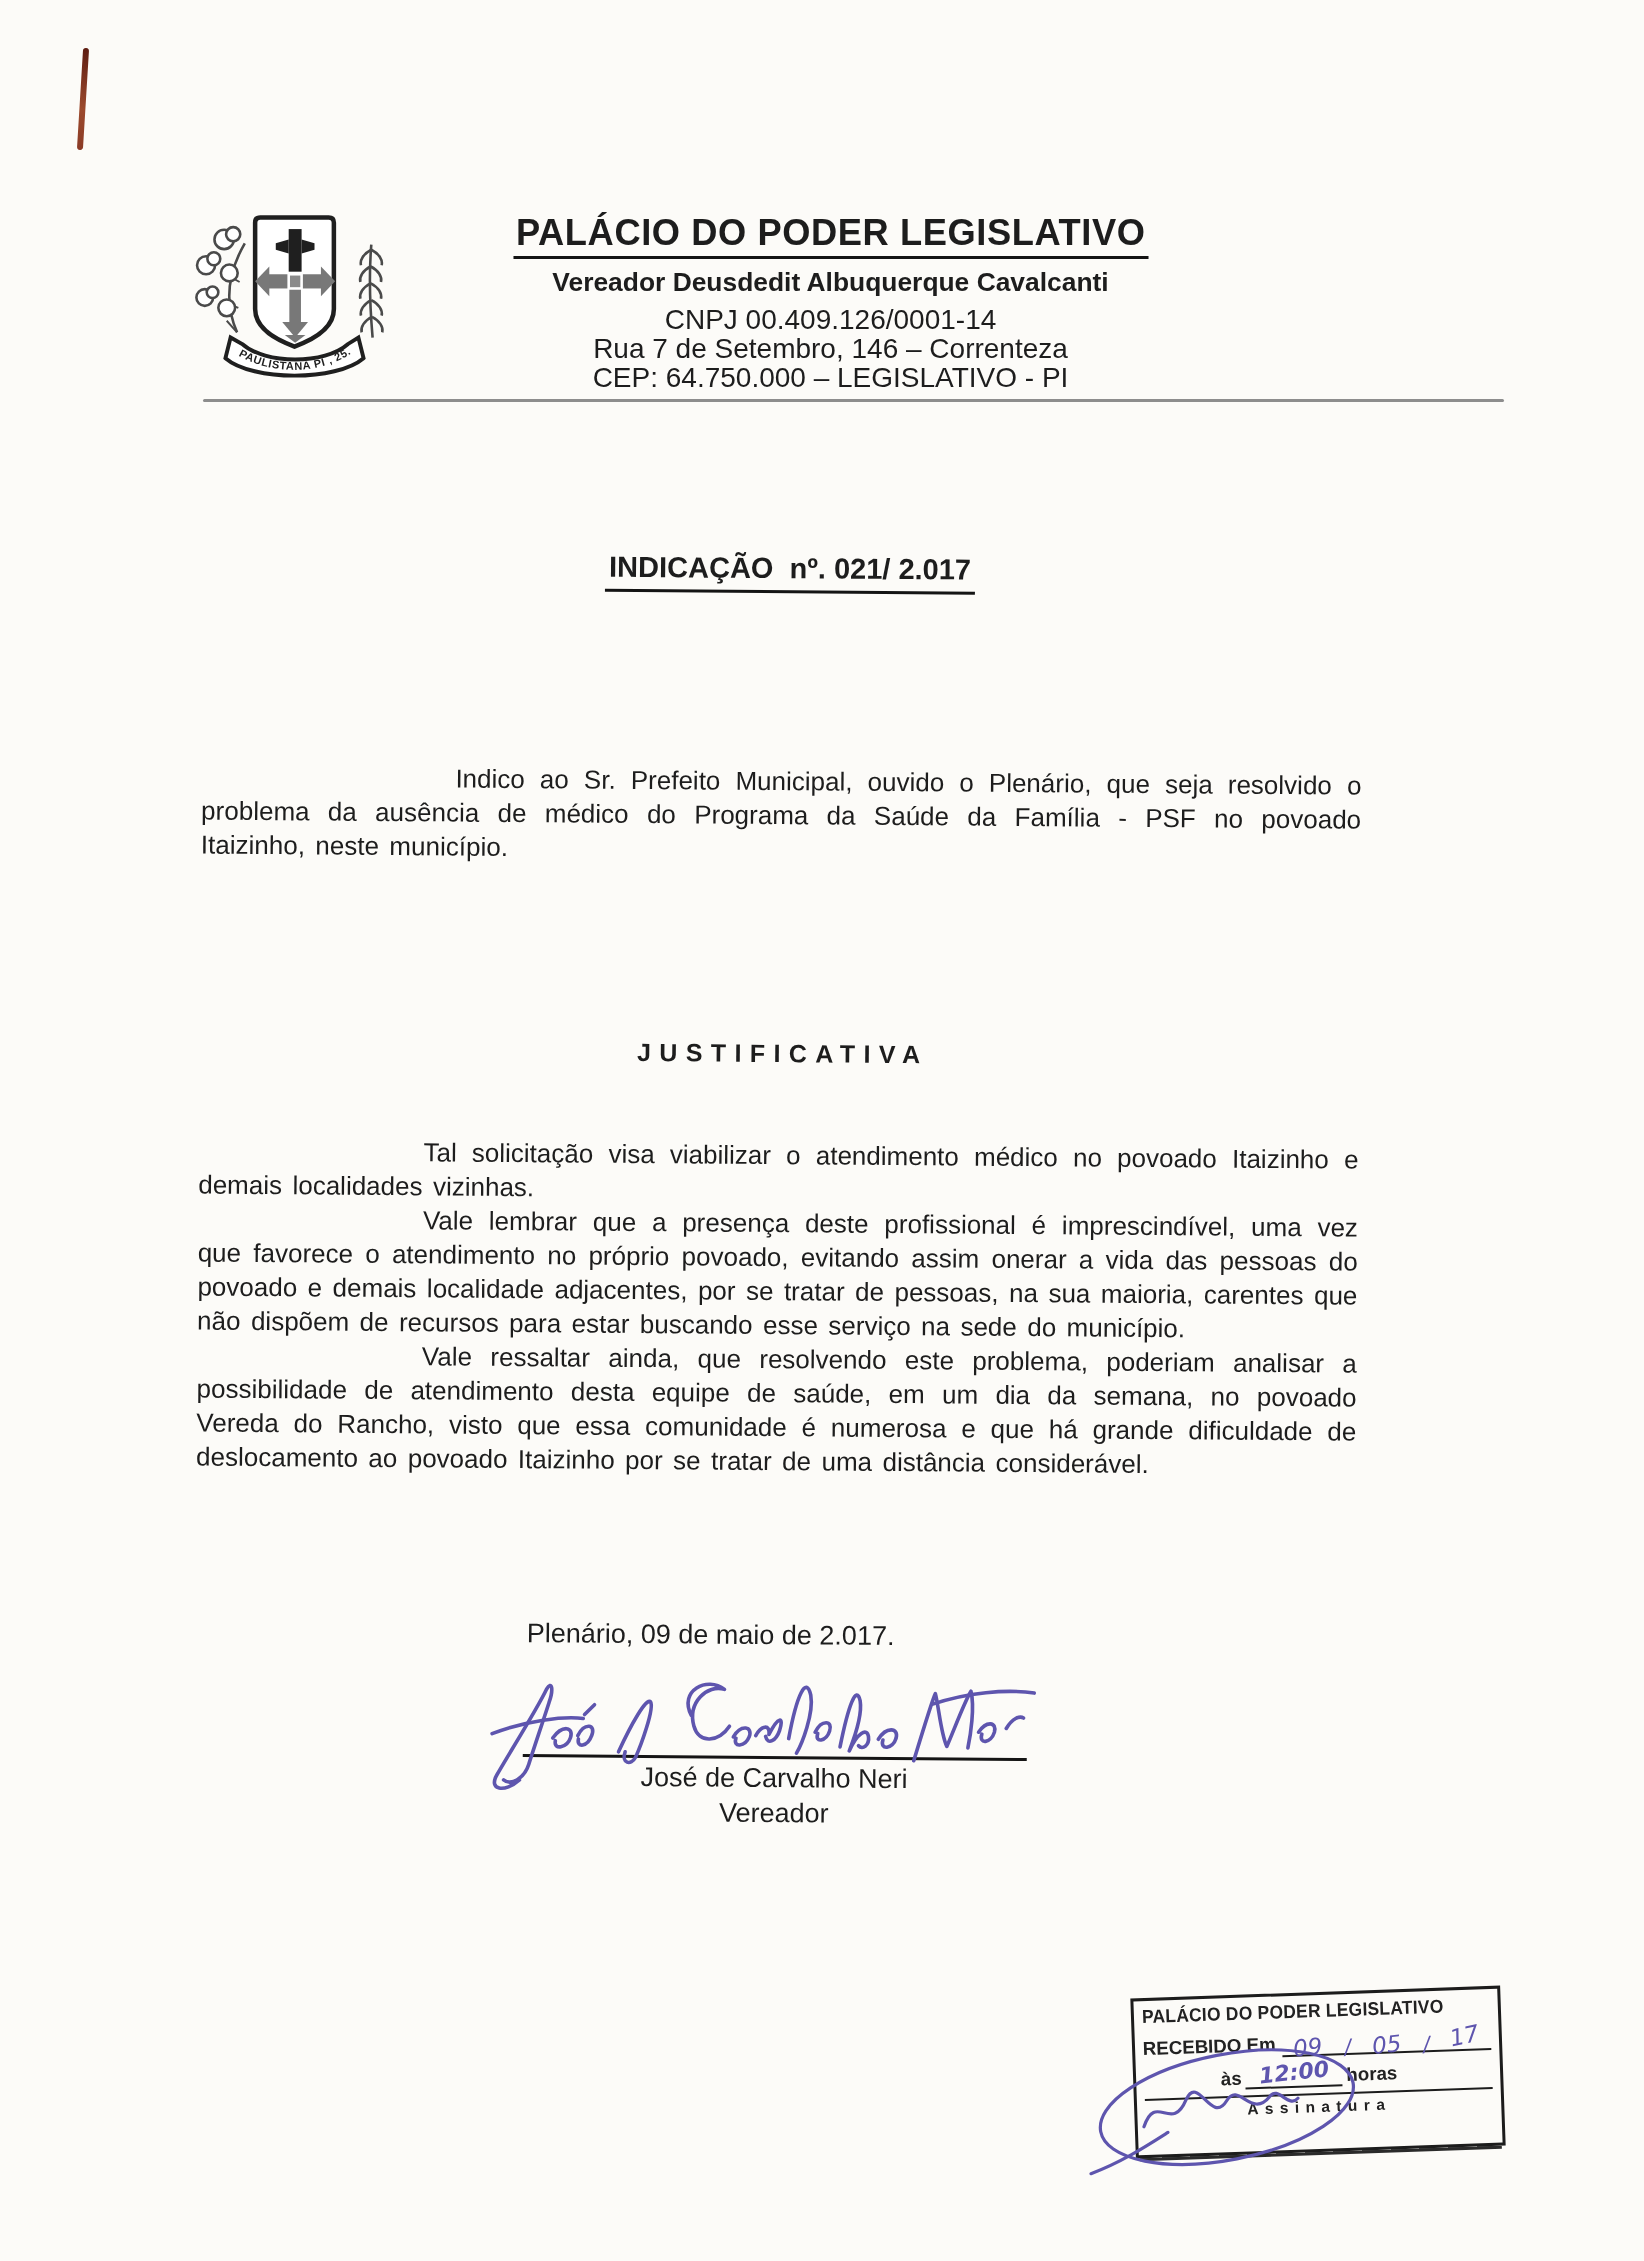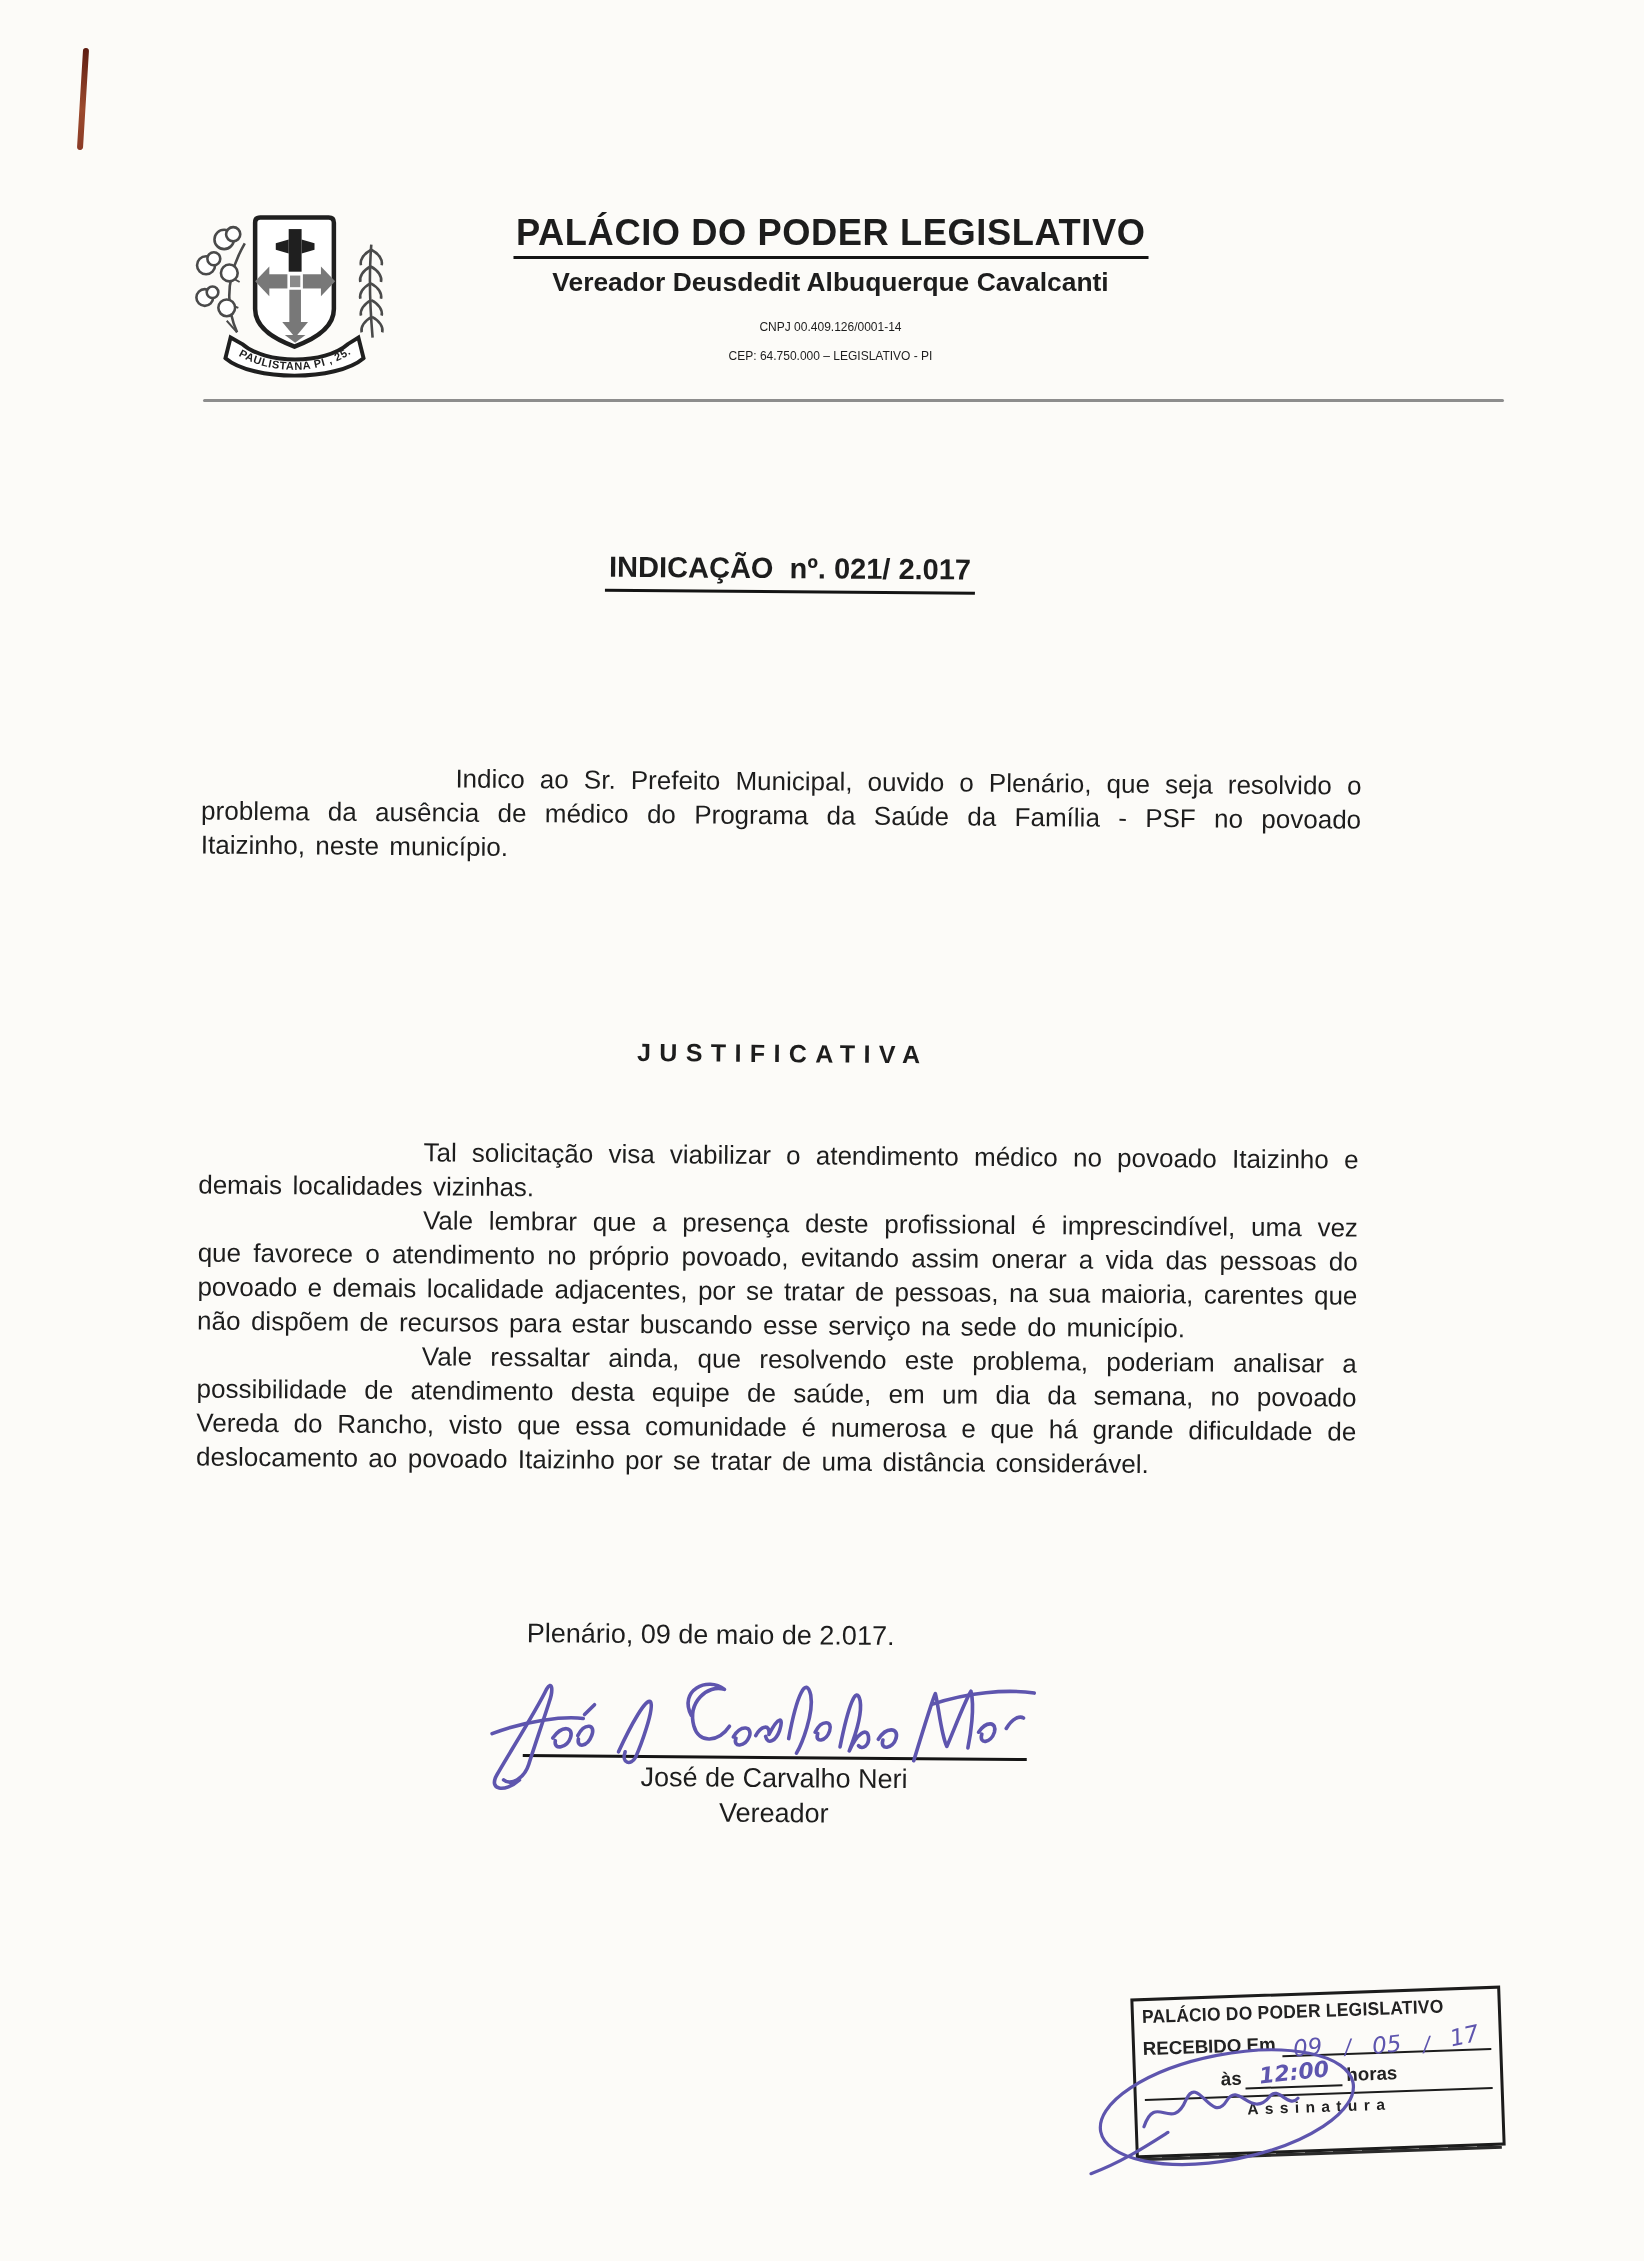--- a/index.html
+++ b/index.html
@@ -17,21 +17,21 @@
     background:linear-gradient(180deg,#5e1d12,#9c4a2d 60%,#8a3a26);
     border-radius:3.9px;transform:rotate(3.5deg);
   }
   
   .crest{position:absolute;left:188px;top:211px;width:213px;height:173px;}
   
   .letterhead{position:absolute;left:399px;top:213px;width:863px;text-align:center;}
   .org-title{font-size:37px;font-weight:bold;letter-spacing:0.6px;line-height:40px;}
   .org-title span{display:inline-block;border-bottom:3.9px solid #141414;padding:0 2.6px 3.2px 2.6px;transform:scaleX(.98);}
   .office-holder{font-size:26.4px;font-weight:bold;margin-top:7.7px;line-height:30px;text-align:center;}
-  .lh-info{font-size:12px;line-height:29px;margin-top:16px;}
+  .lh-info{font-size:28px;line-height:29px;margin-top:8px;}
   .divider{position:absolute;left:203px;top:399px;width:1301px;height:3.2px;background:#8d8d8d;border-radius:1.9px;}
   
   .doc-body{position:absolute;left:0;top:0;width:1644px;height:2261px;transform:rotate(.45deg);transform-origin:258px 580px;}
   .doc-title{position:absolute;left:0;top:548px;width:1644px;text-align:center;padding-right:64px;box-sizing:border-box;}
   .doc-title span{display:inline-block;font-size:29px;font-weight:bold;border-bottom:3.9px solid #141414;padding:0 3.9px 5.2px 3.9px;white-space:pre;}
   .para{font-size:26px;line-height:34px;text-align:justify;word-spacing:3.2px;margin:0;}
   .para1{position:absolute;left:203px;top:760px;width:1160px;text-indent:254px;}
   .justificativa{
     position:absolute;left:0;top:1035px;width:1644px;text-align:center;padding-right:71px;box-sizing:border-box;
     font-size:25px;font-weight:bold;letter-spacing:8.4px;
@@ -124,20 +124,21 @@
         <textPath href="#bannercurve">PAULISTANA PI , 25.12.1885</textPath>
       </text>
     </g>
   </svg>
 
   <div class="letterhead">
     <div class="org-title"><span>PALÁCIO DO PODER LEGISLATIVO</span></div>
     <div class="office-holder">Vereador Deusdedit Albuquerque Cavalcanti</div>
     <div class="lh-info">
       <div>CNPJ 00.409.126/0001-14</div>
+      <div>Rua 7 de Setembro, 146 – Correnteza</div>
       <div>CEP: 64.750.000 – LEGISLATIVO - PI</div>
     </div>
   </div>
 
   <div class="divider"></div>
 
   <div class="doc-body">
 
     <div class="doc-title"><span>INDICAÇÃO  nº. 021/ 2.017</span></div>
 

